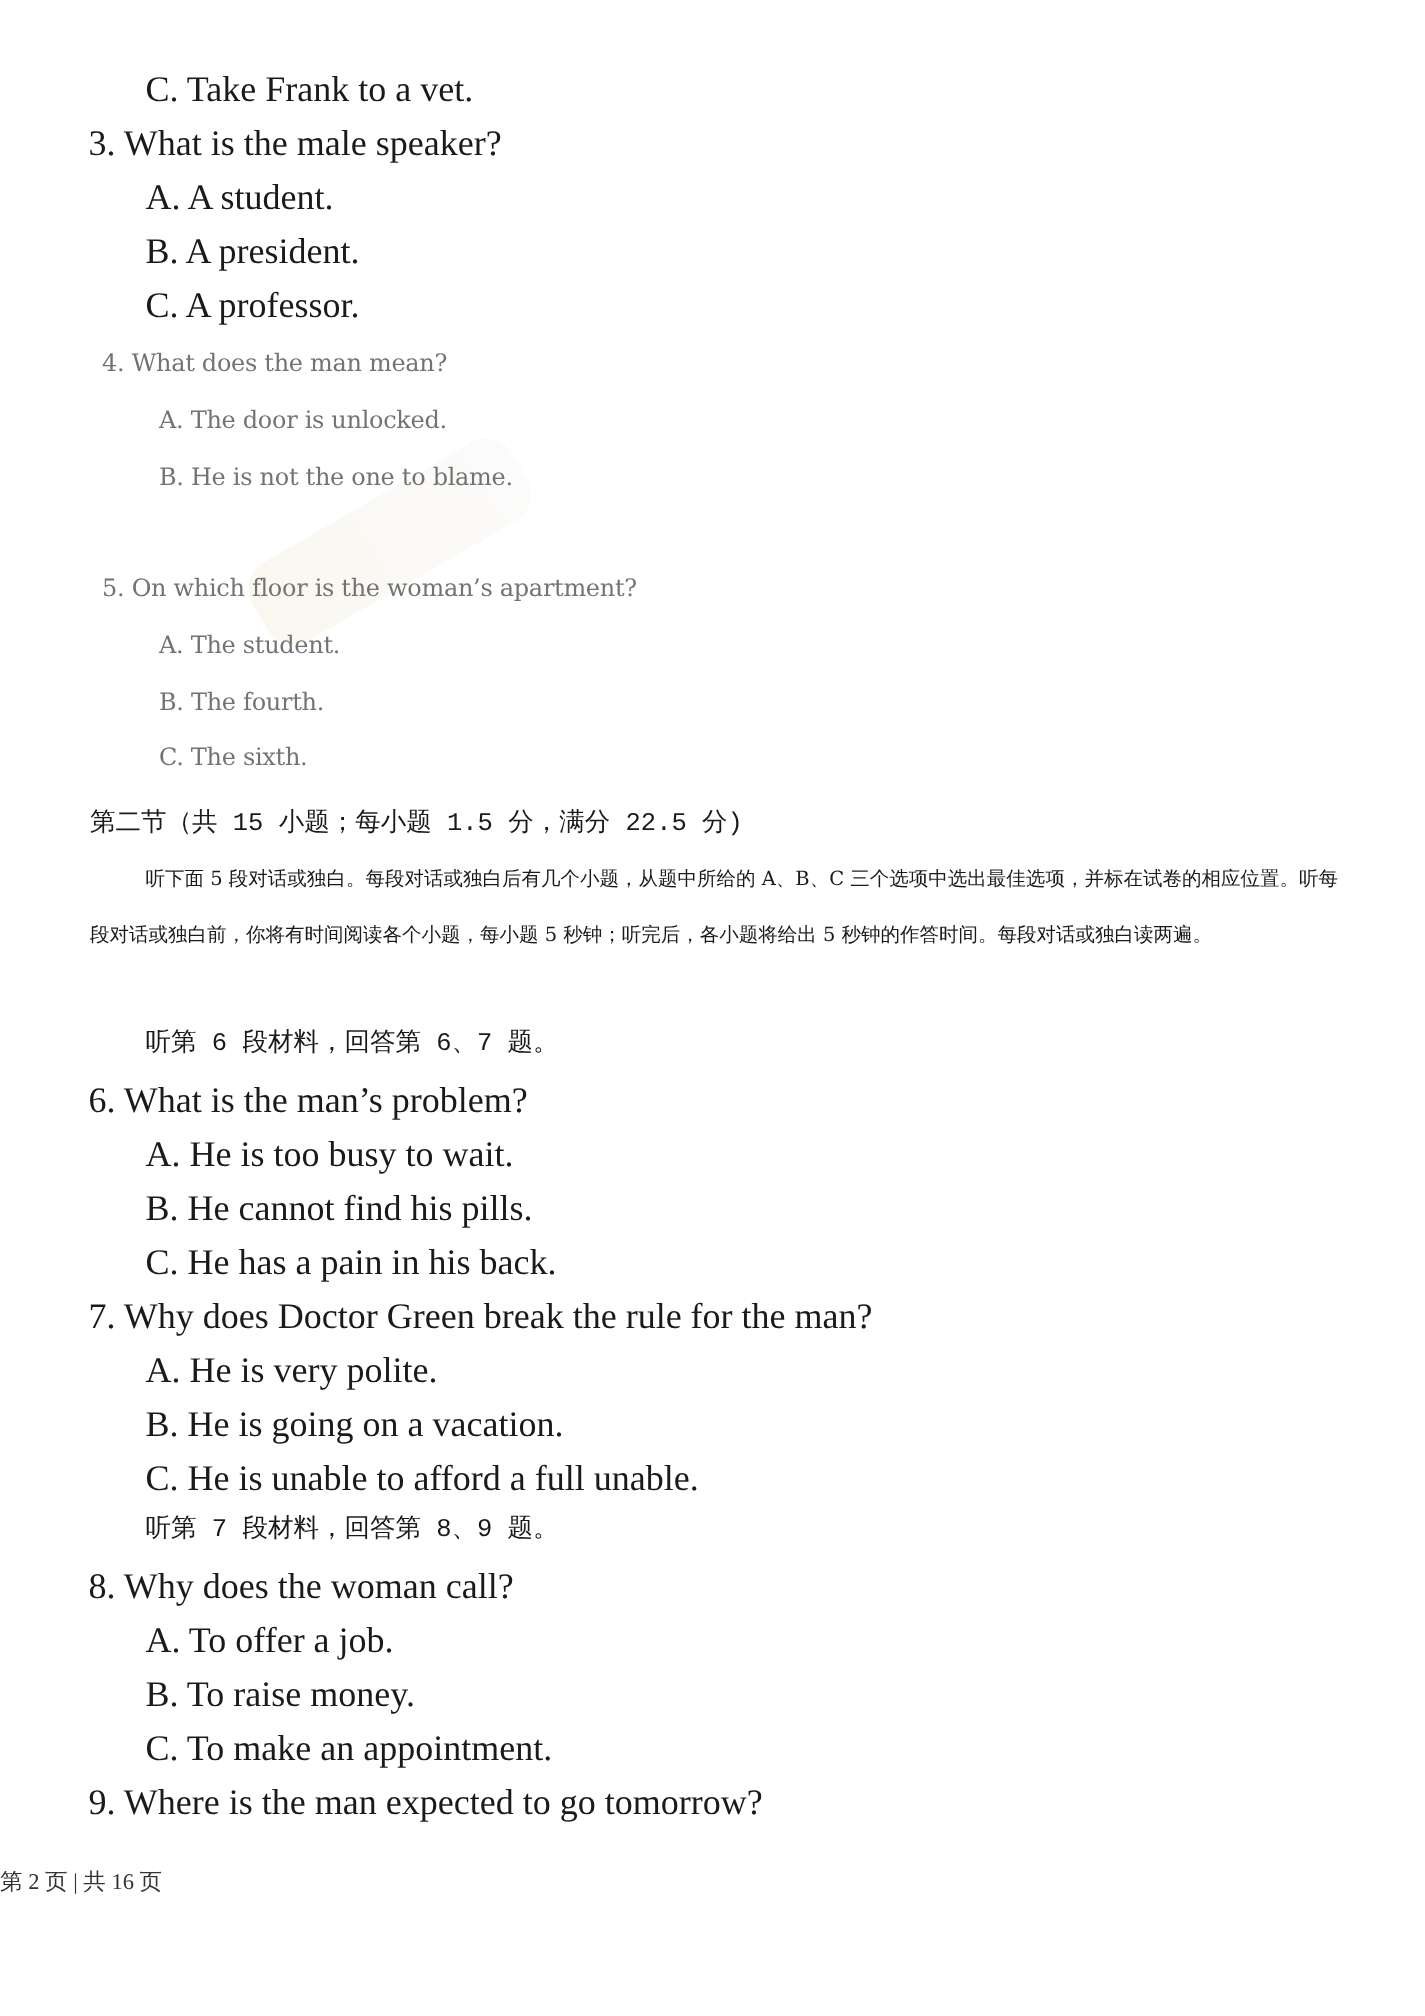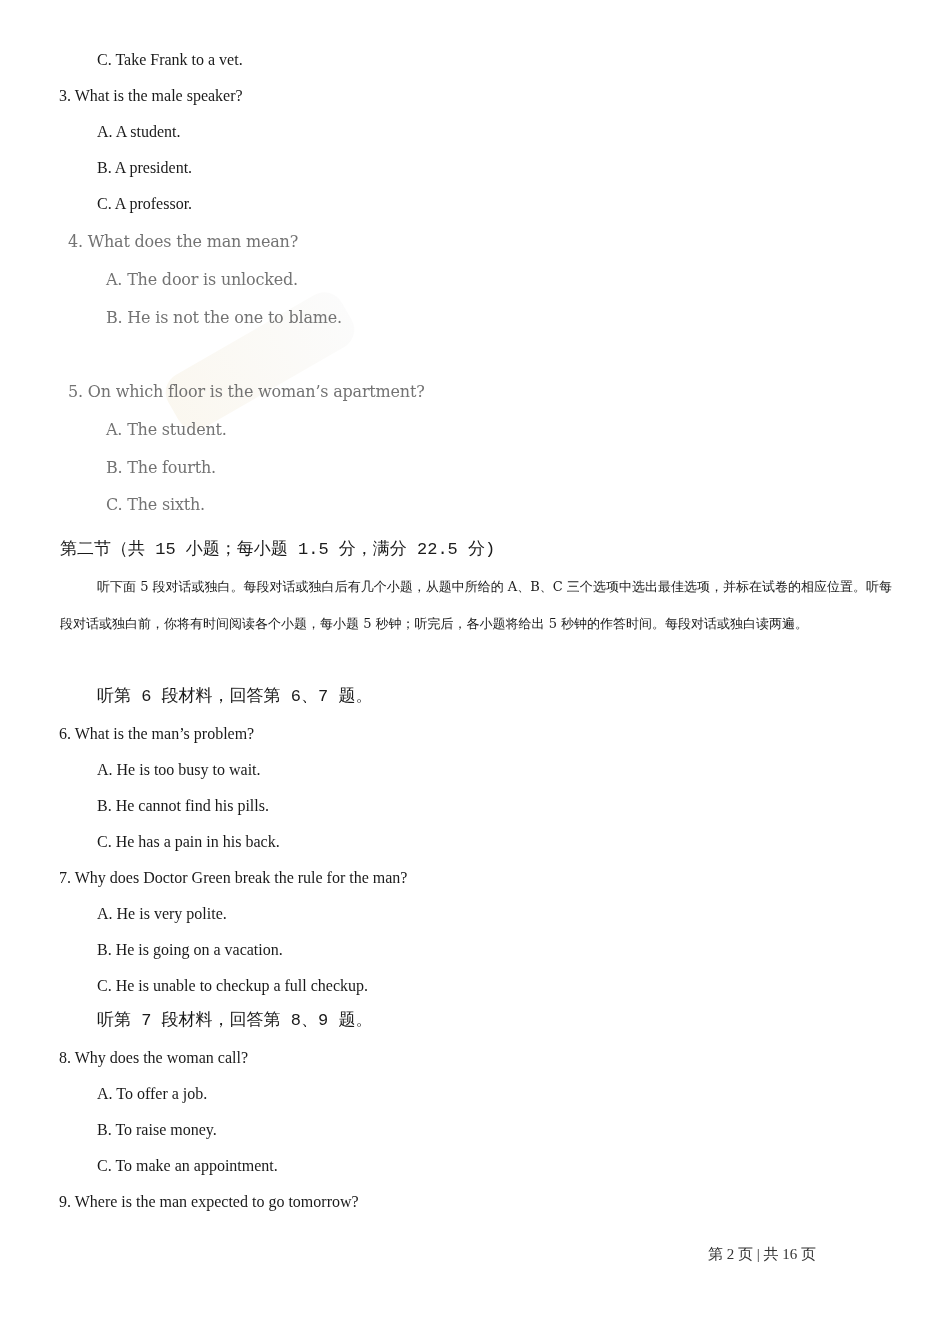--- a/index.html
+++ b/index.html
@@ -3,21 +3,21 @@
 <meta charset="utf-8">
 <style>
   html, body { margin: 0; padding: 0; background: #ffffff; }
   body {
     width: 950px; height: 1344px; position: relative; overflow: hidden;
     font-family: "Liberation Serif", "DejaVu Serif", serif;
     color: #1a1a1a;
   }
   .line {
     position: absolute; left: 0; white-space: nowrap;
-    font-size: 16px; line-height: 22px;
+    font-size: 24px; line-height: 22px;
   }
   .q { left: 59px; }
   .opt { left: 97px; }
   .img-block {
     position: absolute; left: 60px; top: 226px; width: 380px; height: 300px;
     font-family: "DejaVu Serif", serif; color: #737373;
   }
   .img-block .iline { position: absolute; white-space: nowrap; font-size: 16px; line-height: 20px; letter-spacing: -0.2px; }
   .img-block .iq { left: 8px; }
   .img-block .iopt { left: 46px; }
@@ -27,21 +27,21 @@
     background: linear-gradient(90deg, #c8a040, #d0d0d0);
     border-radius: 20px;
   }
   .cn { font-family: Liberation Mono, monospace; font-size: 17px; }
   .para {
     position: absolute; left: 60px; width: 832px;
     font-family: "DejaVu Serif", serif; font-size: 13px; line-height: 37px;
     text-indent: 37px; text-align: justify;
   }
   .footer {
-    position: absolute; top: 1245px; left: 0; width: 816px; text-align: right;
+    position: absolute; top: 1245px; left: 0; width: 816px; text-align: left;
     font-size: 15px; color: #333;
   }
 </style>
 </head>
 <body>
 
 <div class="line opt" style="top:49px">C. Take Frank to a vet.</div>
 <div class="line q" style="top:85px">3. What is the male speaker?</div>
 <div class="line opt" style="top:121px">A. A student.</div>
 <div class="line opt" style="top:157px">B. A president.</div>
@@ -63,21 +63,21 @@
 <div class="line cn" style="left:97px; top:686px">听第 6 段材料，回答第 6、7 题。</div>
 
 <div class="line q" style="top:723px">6. What is the man’s problem?</div>
 <div class="line opt" style="top:759px">A. He is too busy to wait.</div>
 <div class="line opt" style="top:795px">B. He cannot find his pills.</div>
 <div class="line opt" style="top:831px">C. He has a pain in his back.</div>
 
 <div class="line q" style="top:867px">7. Why does Doctor Green break the rule for the man?</div>
 <div class="line opt" style="top:903px">A. He is very polite.</div>
 <div class="line opt" style="top:939px">B. He is going on a vacation.</div>
-<div class="line opt" style="top:975px">C. He is unable to checkup a full checkup.</div>
+<div class="line opt" style="top:975px">C. He is unable to afford a full unable.</div>
 
 <div class="line cn" style="left:97px; top:1010px">听第 7 段材料，回答第 8、9 题。</div>
 
 <div class="line q" style="top:1047px">8. Why does the woman call?</div>
 <div class="line opt" style="top:1083px">A. To offer a job.</div>
 <div class="line opt" style="top:1119px">B. To raise money.</div>
 <div class="line opt" style="top:1155px">C. To make an appointment.</div>
 
 <div class="line q" style="top:1191px">9. Where is the man expected to go tomorrow?</div>
 

